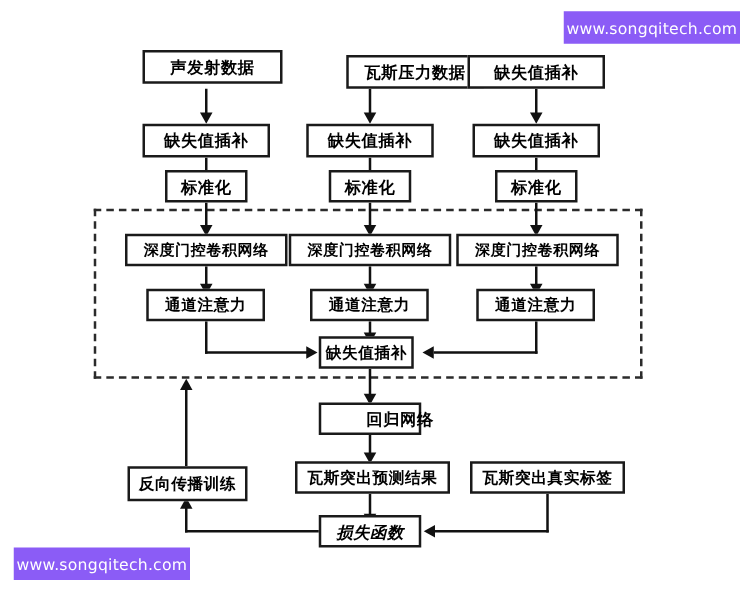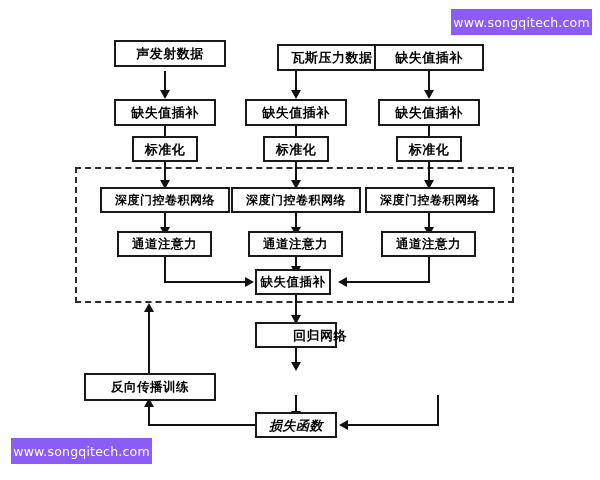--- a/index.html
+++ b/index.html
@@ -155,34 +155,36 @@
 
   <div class="node" style="left:255px; top:269px; width:76px; height:26px; font-size:12.5px;">缺失值插补</div>
 
   <div class="line" style="left:295px; top:295px; width:2px; height:23px;"></div>
   <div class="arrow-down" style="left:291px; top:315px;"></div>
 
   <div class="node" style="left:255px; top:322px; width:82px; height:26px; font-size:13px;padding-left:48px;">回归网络</div>
   <div class="line" style="left:295px; top:348px; width:2px; height:18px;"></div>
   <div class="arrow-down" style="left:291px; top:362px;"></div>
 
+  <div class="node" style="left:236px; top:369px; width:124px; height:26px; font-size:12.5px;">瓦斯突出预测结果</div>
   <div class="line" style="left:295px; top:395px; width:2px; height:19px;"></div>
   <div class="arrow-down" style="left:291px; top:411px;"></div>
 
+  <div class="node" style="left:376px; top:369px; width:124px; height:26px; font-size:12.5px;">瓦斯突出真实标签</div>
   <div class="line" style="left:437px; top:395px; width:2px; height:31px;"></div>
   <div class="line" style="left:348px; top:424px; width:91px; height:2px;"></div>
   <div class="arrow-left" style="left:339px; top:420px;"></div>
 
   <div class="node" style="left:255px; top:412px; width:82px; height:26px; font-size:13px;font-style:italic;">损失函数</div>
 
   <div class="line" style="left:148px; top:424px; width:108px; height:2px;"></div>
   <div class="line" style="left:148px; top:405px; width:2px; height:21px;"></div>
   <div class="arrow-up" style="left:144px; top:398px;"></div>
 
-  <div class="node" style="left:84px; top:373px; width:132px; height:28px; font-size:12.5px;">反向传播训练</div>
+  <div class="node" style="left:102px; top:373px; width:96px; height:28px; font-size:12.5px;">反向传播训练</div>
 
   <div class="line" style="left:148px; top:311px; width:2px; height:62px;"></div>
   <div class="arrow-up" style="left:144px; top:303px;"></div>
 
   <div class="watermark" style="left:451px; top:9px; width:141px; height:26px;">www.songqitech.com</div>
   <div class="watermark" style="left:11px; top:438px; width:141px; height:26px;">www.songqitech.com</div>
 
 </div>
 
 </body></html>

